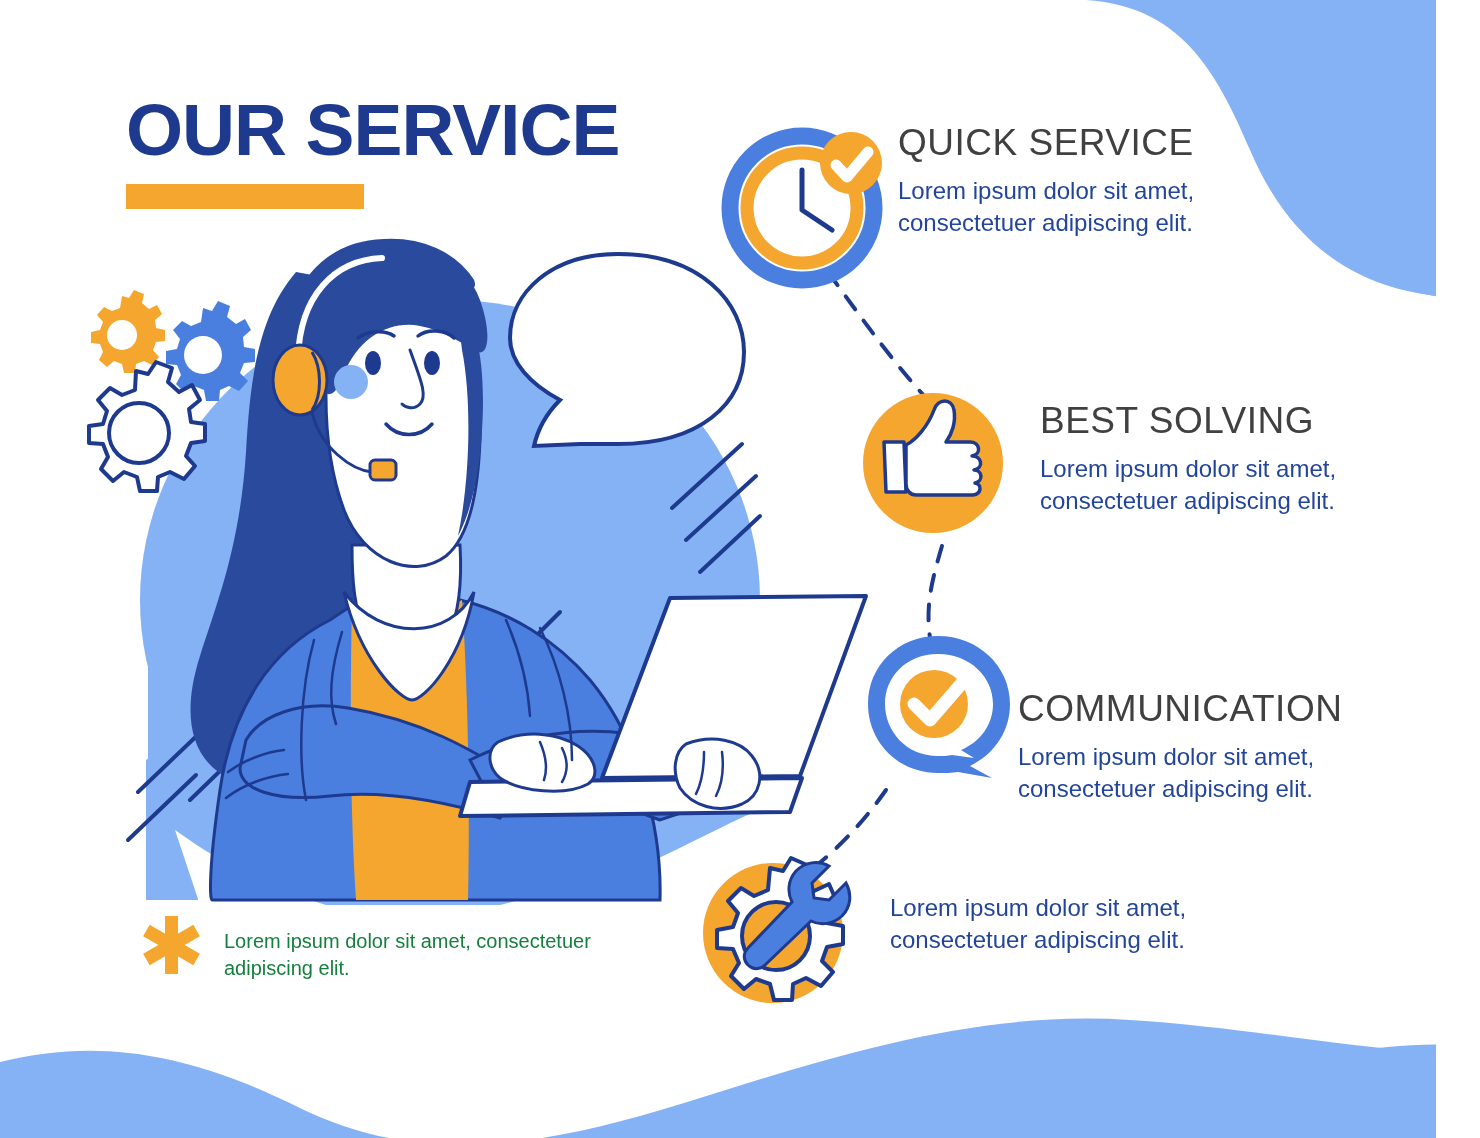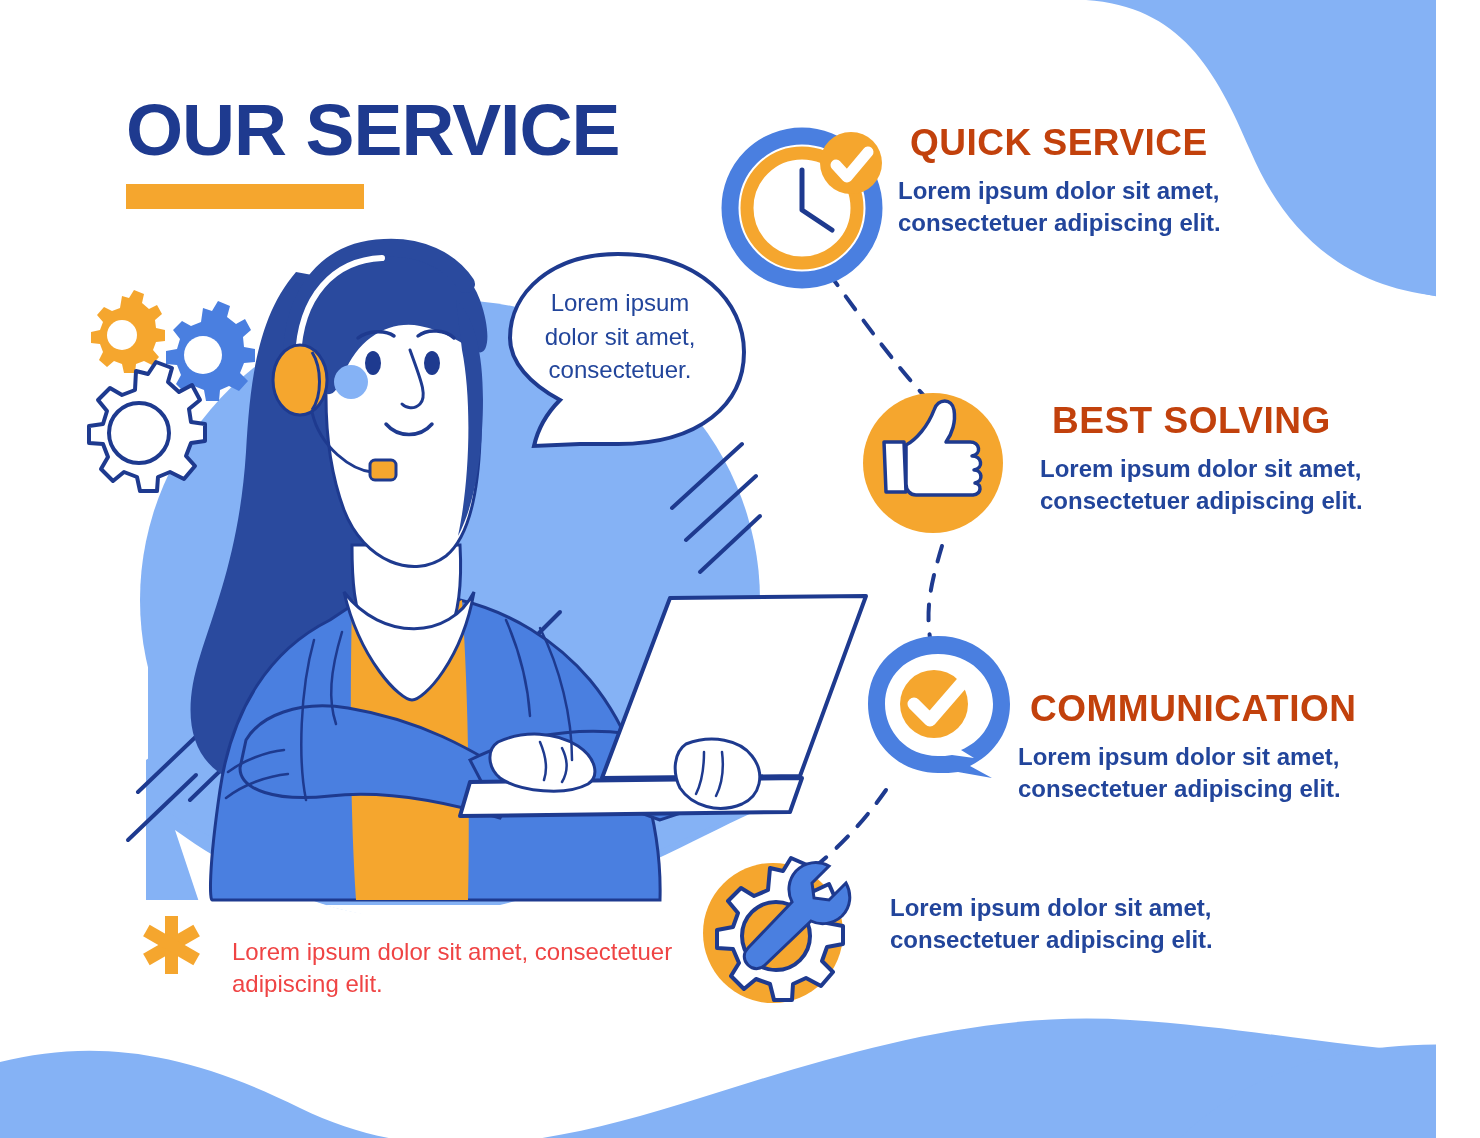--- a/index.html
+++ b/index.html
@@ -33,40 +33,39 @@
   #title-underline{
     margin-top:18px;
     width:238px;
     height:25px;
     background:#F5A62E;
   }
 
   
   .feature-title{
     font-size:37px;
-    font-weight:bold;
-    color:#c2410c;
+    font-weight:normal;
+    color:#404040;
     letter-spacing:0.5px;
     line-height:1;
-    margin:0 0 14px 12px;
+    margin:0 0 14px 0;
     white-space:nowrap;
   }
   .feature-body{
     font-size:24px;
     color:#22459B;
     line-height:1.33;
     margin:0;
     white-space:pre-line;
-    font-weight:bold;
   }
 
   
   #bottom-note{left:144px;top:916px;display:flex;align-items:flex-start;gap:22px;}
   #bottom-note-text{
-    font-size:24px;color:#ef4444;line-height:1.33;margin:12px;white-space:pre-line;
+    font-size:20px;color:#15803d;line-height:1.33;margin:4px;white-space:pre-line;
     padding-top:8px;
   }
 
   
   #bubble-text{
     left:524px;top:286px;width:192px;
     font-size:24px;color:#22459B;line-height:1.4;
     text-align:center;white-space:pre-line;
   }
 
@@ -179,23 +178,20 @@
       <path d="M342 632 C330 672 328 700 336 724"></path>
       <path d="M540 628 C560 668 572 716 572 760"></path>
       <path d="M506 620 C520 652 528 686 530 716"></path>
       <path d="M228 772 C244 760 266 752 284 750"></path>
       <path d="M226 798 C244 784 268 776 288 774"></path>
     </g>
 
     <path d="M618 254 C700 254 744 302 744 352 C744 404 700 444 618 444 L580 444 L534 446 C538 428 548 412 560 400 C530 384 510 362 510 338 C510 292 552 254 618 254 Z" fill="#FFFFFF" stroke="#1E3A8F" stroke-width="4"></path>
   </svg>
 
-  <div class="abs" id="bubble-text">Lorem ipsum
-dolor sit amet,
-consectetuer.</div>
 
   <svg class="layer" viewBox="0 0 1480 1138">
     <path d="M828 272 C870 330 898 368 928 400" fill="none" stroke="#1E3A8F" stroke-width="4" stroke-dasharray="16 14" stroke-linecap="round"></path>
     <path d="M942 546 C930 586 926 608 930 638" fill="none" stroke="#1E3A8F" stroke-width="4" stroke-dasharray="16 14" stroke-linecap="round"></path>
     <path d="M886 790 C862 824 838 848 816 866" fill="none" stroke="#1E3A8F" stroke-width="4" stroke-dasharray="16 14" stroke-linecap="round"></path>
   </svg>
 
   <svg class="abs" style="left:722px;top:120px;" width="170" height="170" viewBox="0 0 170 170">
     <circle cx="80" cy="88" r="72" fill="none" stroke="#4A7FE0" stroke-width="17"></circle>
     <circle cx="80" cy="88" r="55" fill="#FFFFFF" stroke="#F5A62E" stroke-width="13"></circle>

